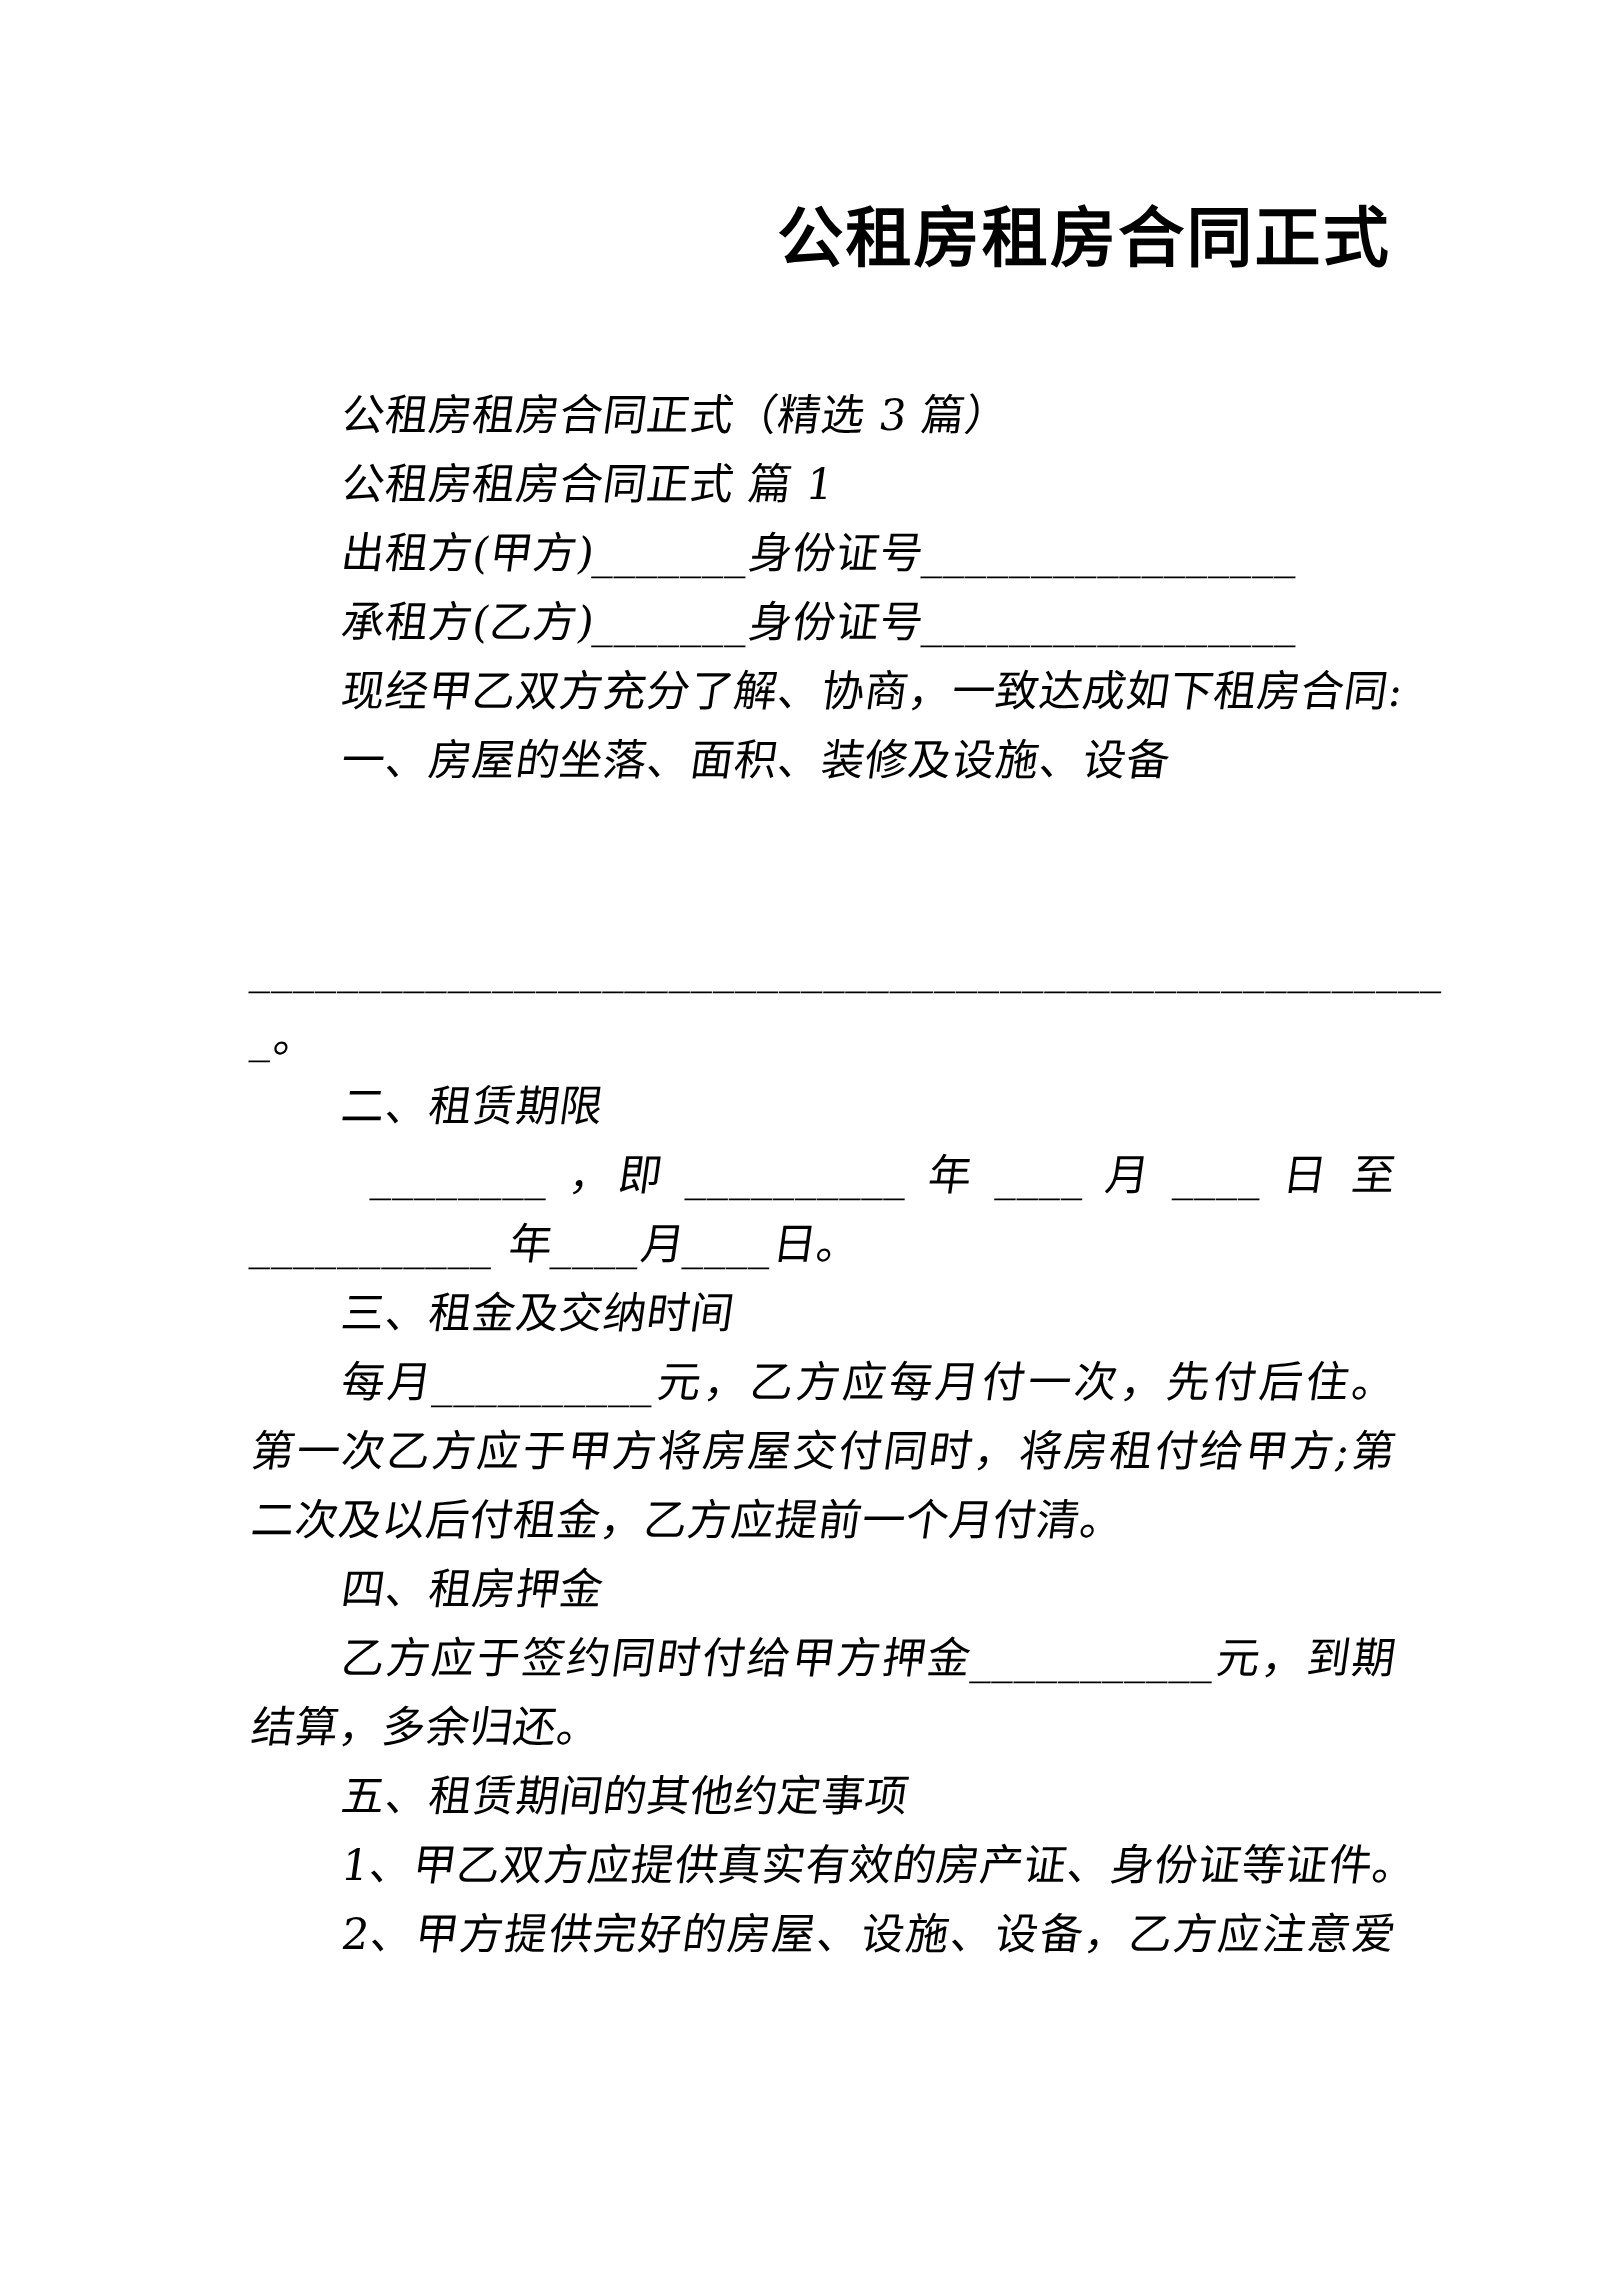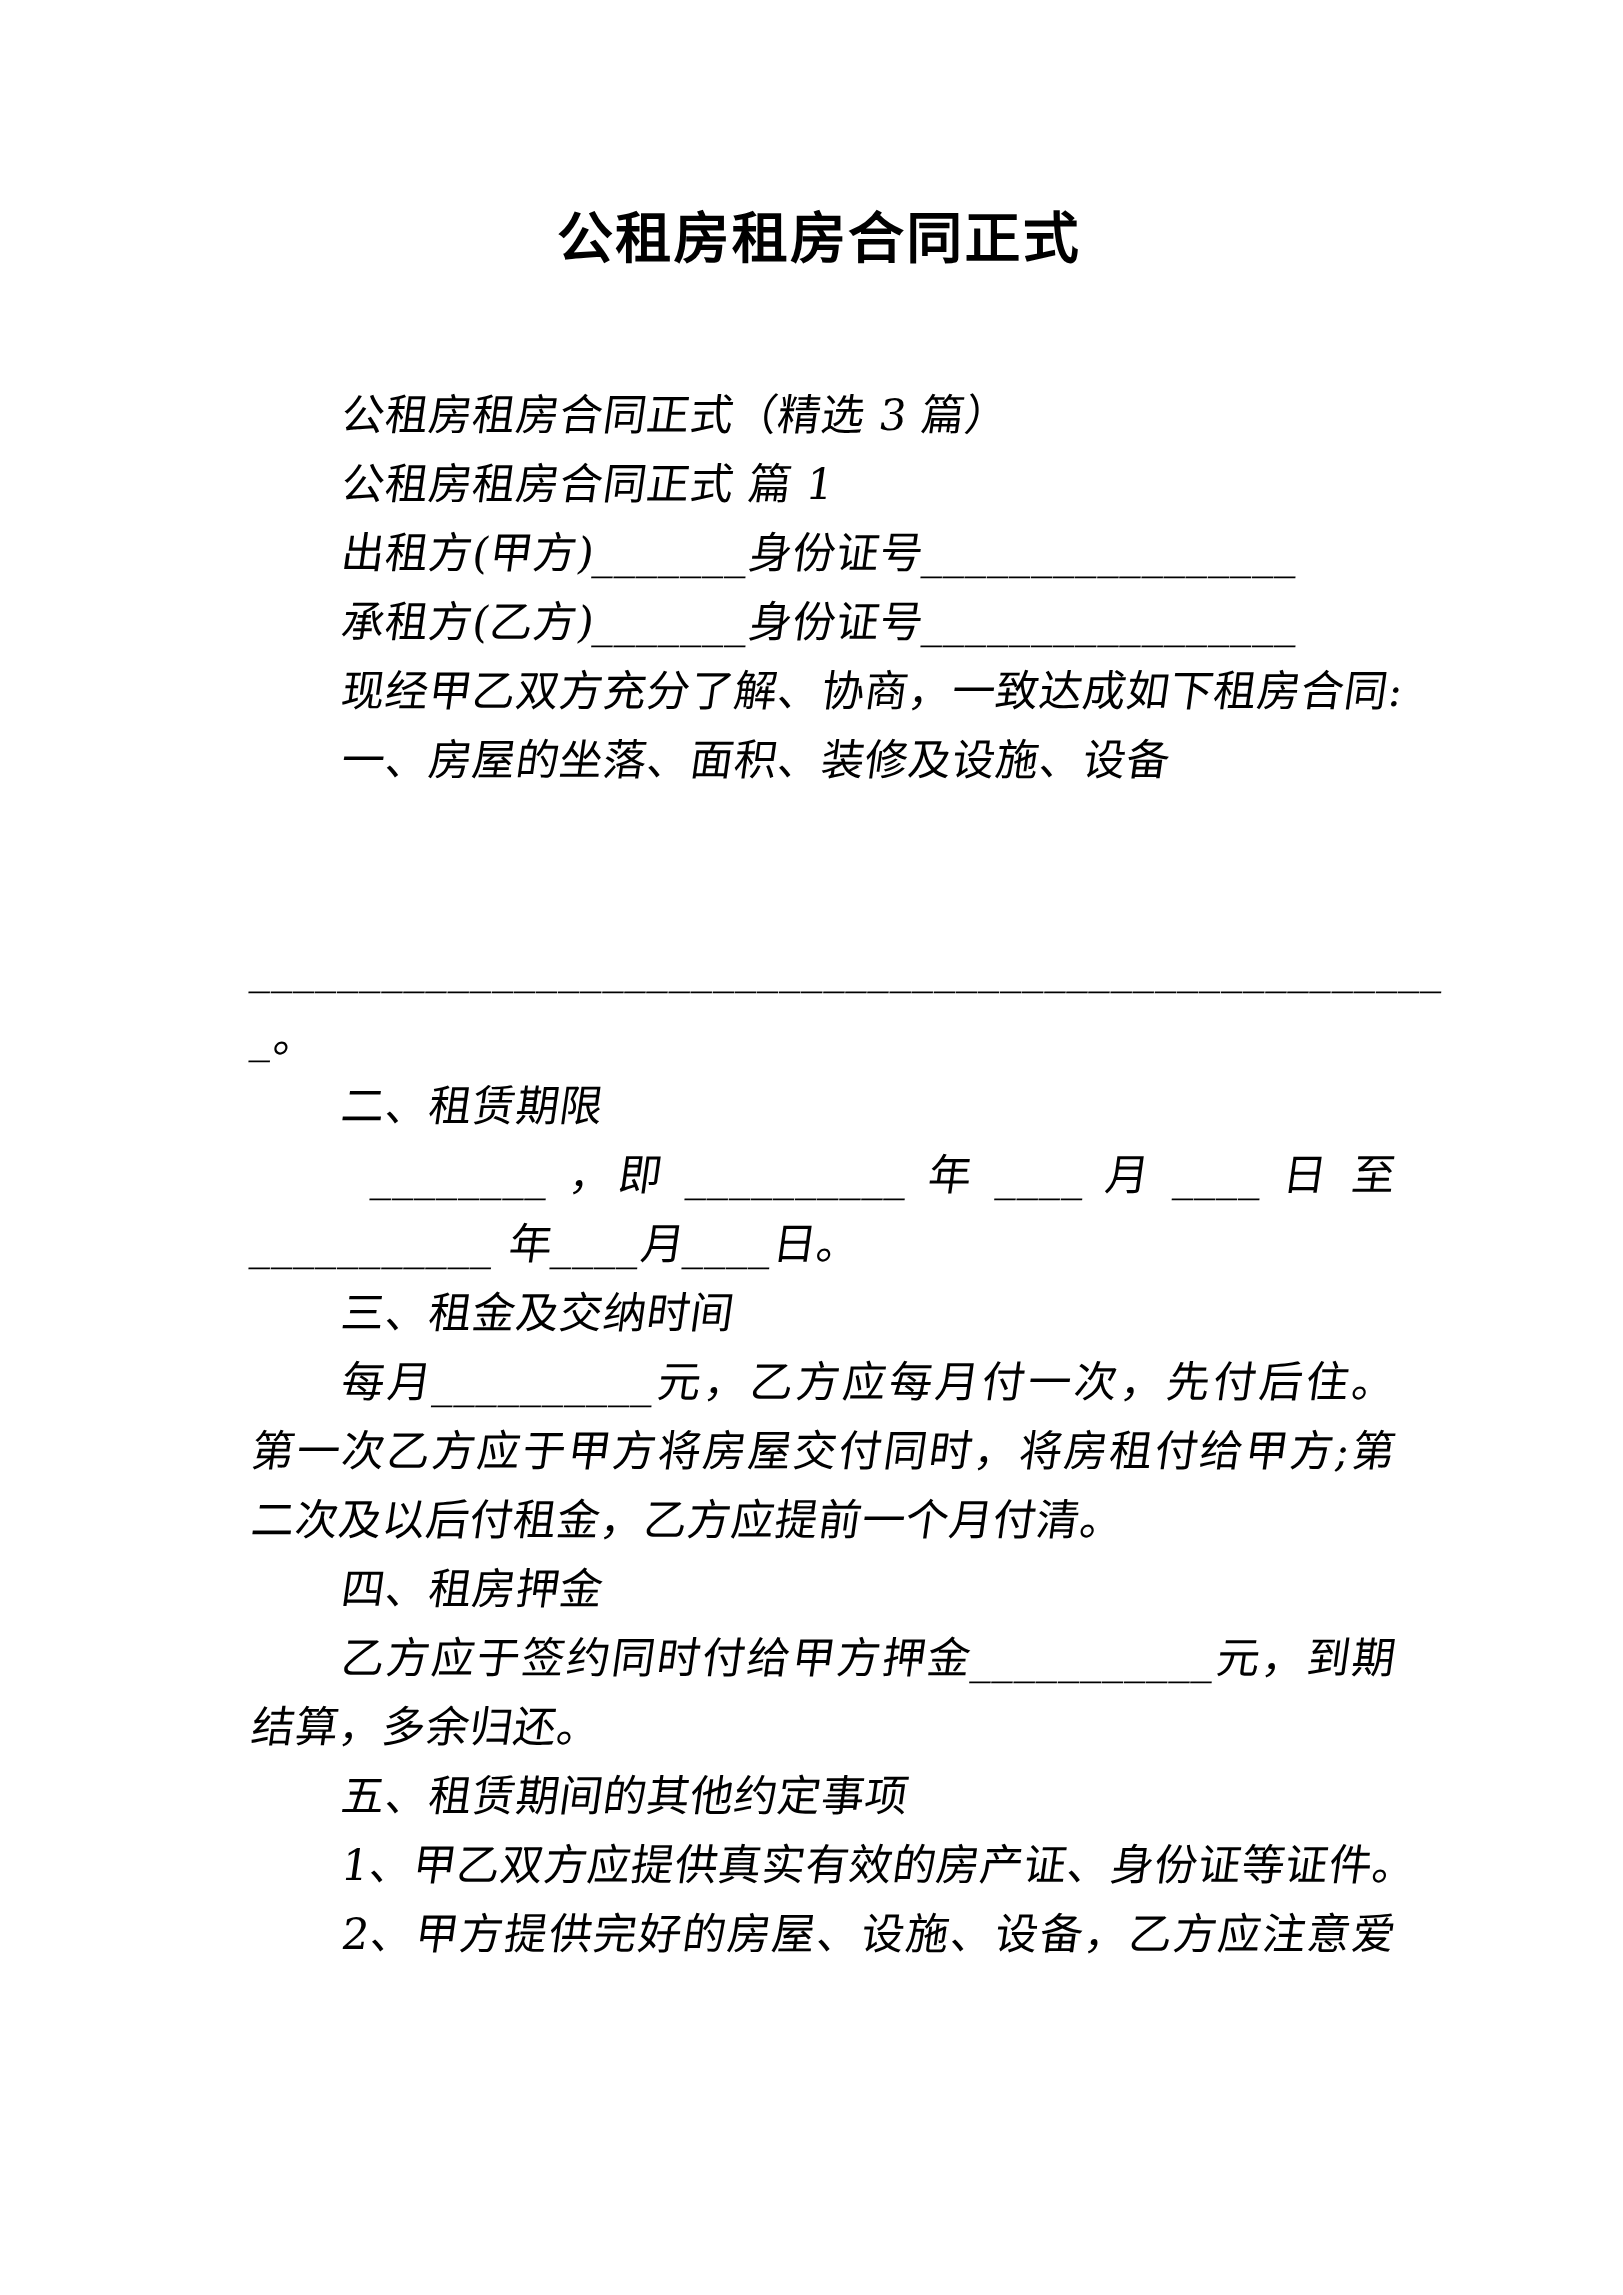--- a/index.html
+++ b/index.html
@@ -17,22 +17,22 @@
     width: 1623px;
     height: 2295px;
     background: #ffffff;
     color: #000000;
     font-family: "DejaVu Serif", "Liberation Serif", serif;
   }
   .doc-title {
     margin-top: 205px;
     margin-left: 247px;
     margin-right: 232px;
-    text-align: center;
-    font-size: 56px;
+    text-align: right;
+    font-size: 66px;
     line-height: 66px;
     font-weight: bold;
     letter-spacing: 2.2px;
     white-space: nowrap;
   }
   .doc-body {
     margin-top: 110px;
     margin-left: 247px;
     margin-right: 232px;
   }

